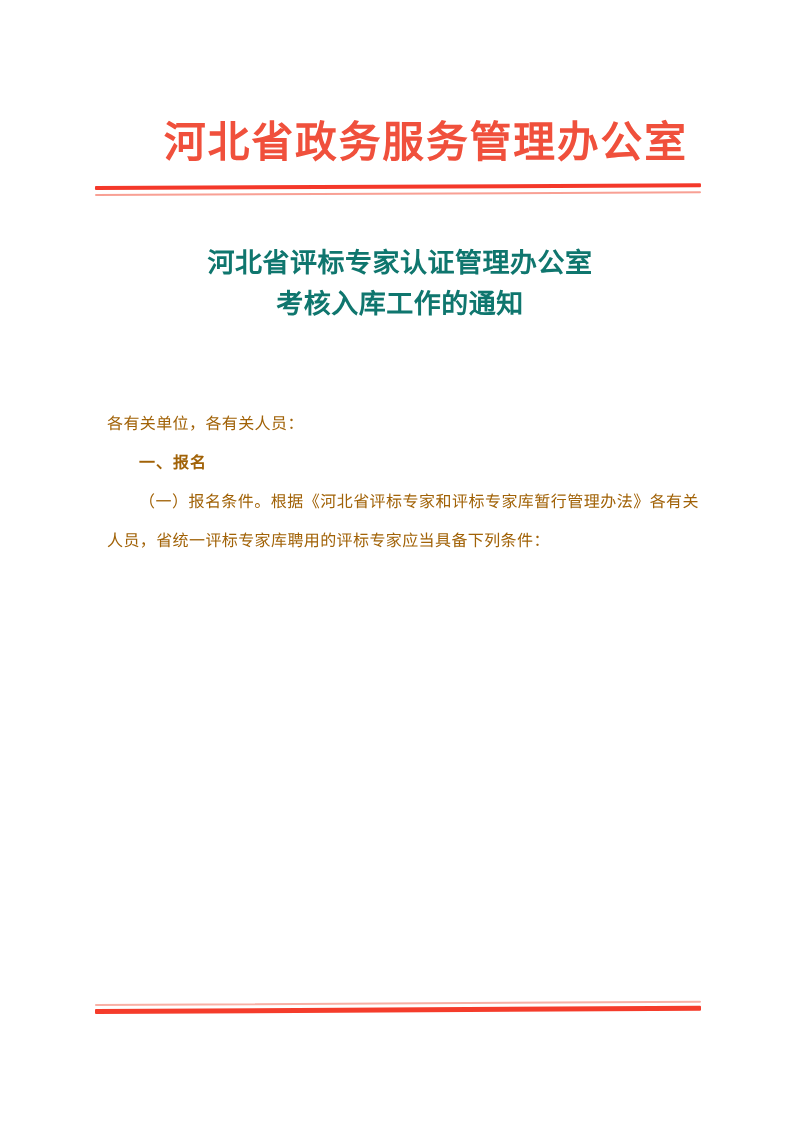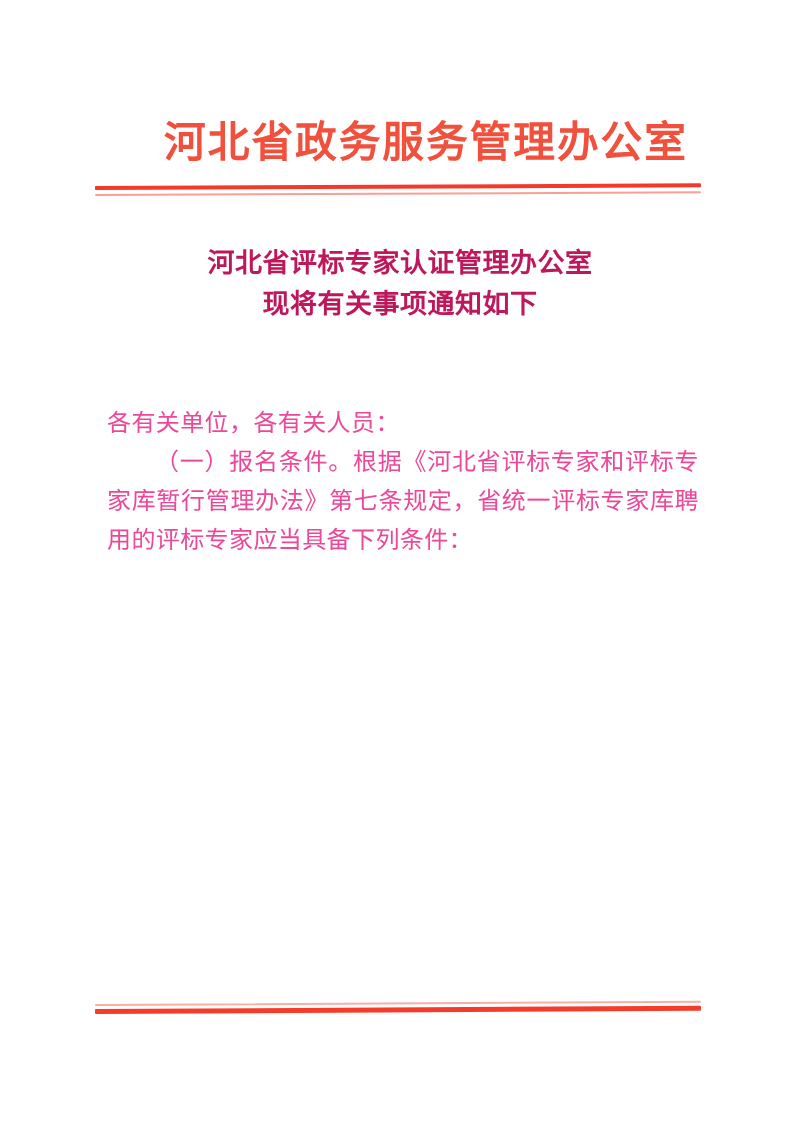--- a/index.html
+++ b/index.html
@@ -96,39 +96,39 @@
     position: absolute;
     left: 0;
     top: 243px;
     width: 800px;
     text-align: center;
   }
   .doc-title-line {
     font-family: "Liberation Serif", "DejaVu Serif", serif;
     font-size: 27px;
     font-weight: bold;
-    color: #be185d;
+    color: #0f766e;
     line-height: 41px;
     letter-spacing: 0.5px;
     white-space: nowrap;
   }
 
   
   .body-block {
     position: absolute;
     left: 107px;
     top: 404px;
     width: 592px;
   }
 
   .para {
     font-family: "Liberation Serif", "DejaVu Serif", serif;
-    font-size: 24px;
+    font-size: 16px;
     line-height: 39px;
-    color: #ec4899;
+    color: #a16207;
     letter-spacing: 0.4px;
     text-align: justify;
     text-justify: inter-character;
     margin: 0;
     white-space: pre-wrap;
   }
 
   .para.indent {
     text-indent: 2em;
   }
@@ -149,30 +149,31 @@
     <span class="letterhead-title">河北省政务服务管理办公室</span>
   </div>
 
   <div class="rule-group-top">
     <div class="rule-thick"></div>
     <div class="rule-thin"></div>
   </div>
 
   <div class="doc-title">
     <div class="doc-title-line">河北省评标专家认证管理办公室</div>
-    <div class="doc-title-line">现将有关事项通知如下</div>
+    <div class="doc-title-line">考核入库工作的通知</div>
   </div>
 
   <div class="body-block">
 
     <p class="para">各有关单位，各有关人员：</p>
 
 
+    <p class="para heading">一、报名</p>
 
-    <p class="para indent">（一）报名条件。根据《河北省评标专家和评标专家库暂行管理办法》第七条规定，省统一评标专家库聘用的评标专家应当具备下列条件：</p>
+    <p class="para indent">（一）报名条件。根据《河北省评标专家和评标专家库暂行管理办法》各有关人员，省统一评标专家库聘用的评标专家应当具备下列条件：</p>
 
 
   </div>
 
   <div class="rule-group-bottom">
     <div class="rule-thin"></div>
     <div class="rule-thick"></div>
   </div>
 
 </div>

